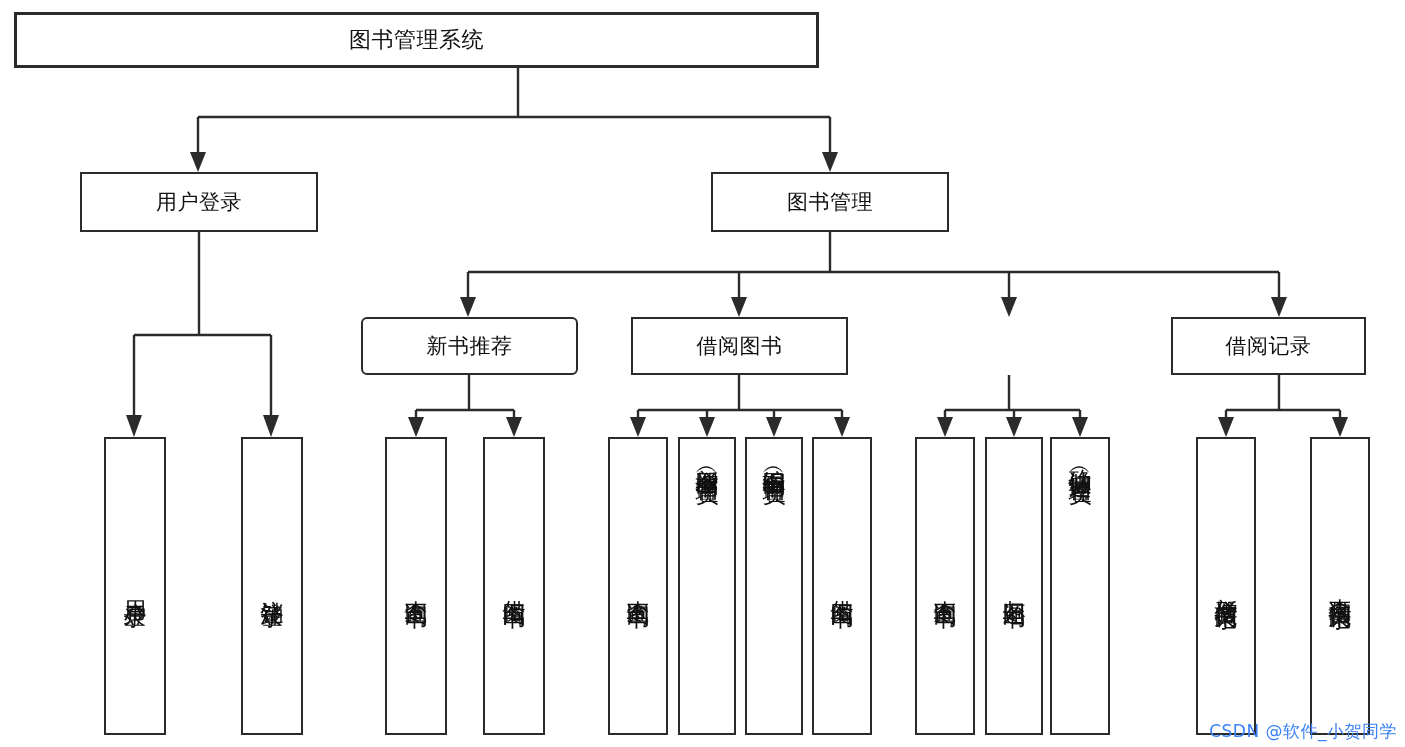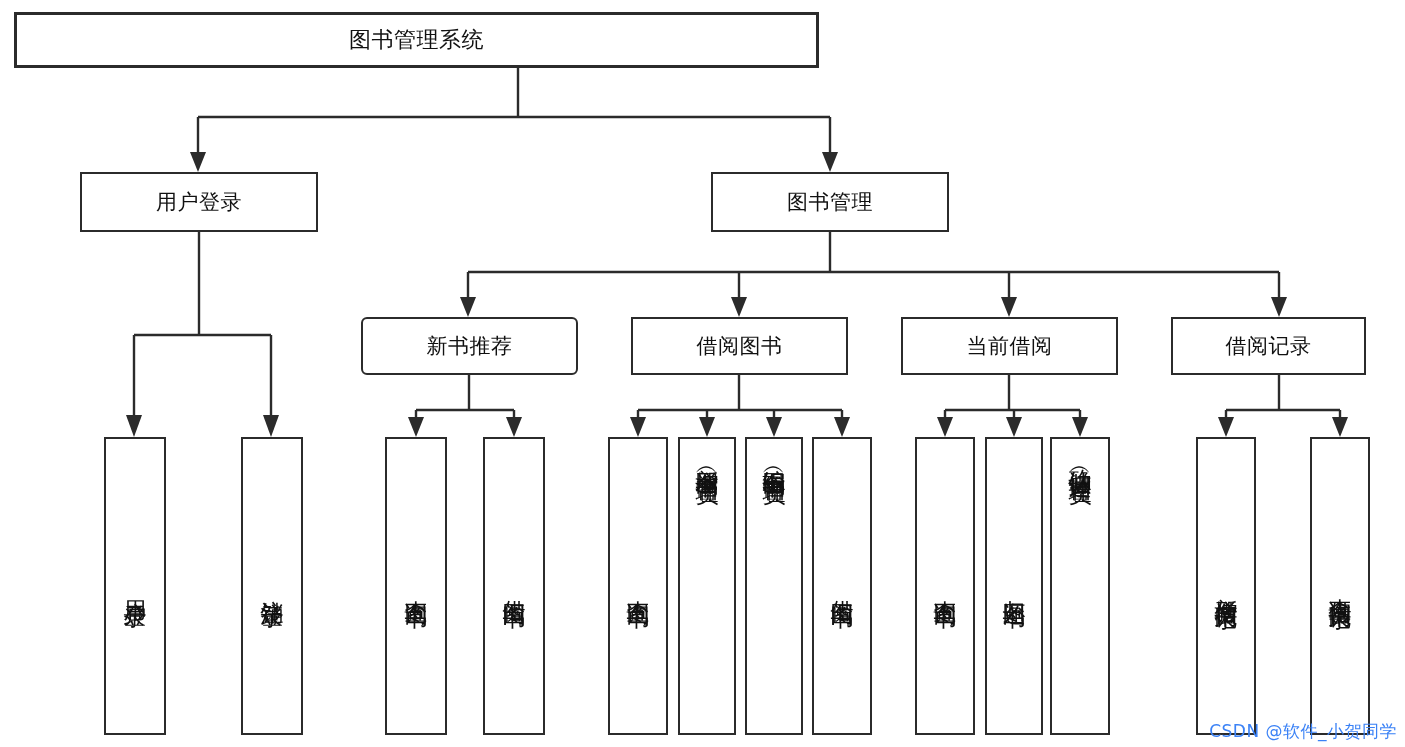--- a/index.html
+++ b/index.html
@@ -193,23 +193,20 @@
   </div>
 
   <div class="node" style="left:361px; top:317px; width:217px; height:58px;border-radius:6px;">
     <span class="node-label">新书推荐</span>
   </div>
 
   <div class="node" style="left:631px; top:317px; width:217px; height:58px;">
     <span class="node-label">借阅图书</span>
   </div>
 
-  <div class="node" style="left:901px; top:317px; width:217px; height:58px;">
-    <span class="node-label">当前借阅</span>
-  </div>
 
   <div class="node" style="left:1171px; top:317px; width:195px; height:58px;">
     <span class="node-label">借阅记录</span>
   </div>
 
   <div class="node leaf centered" style="left:104px; top:437px; width:62px; height:298px;">
     <span class="node-label">用户登录</span>
   </div>
 
   <div class="node leaf centered" style="left:241px; top:437px; width:62px; height:298px;">

